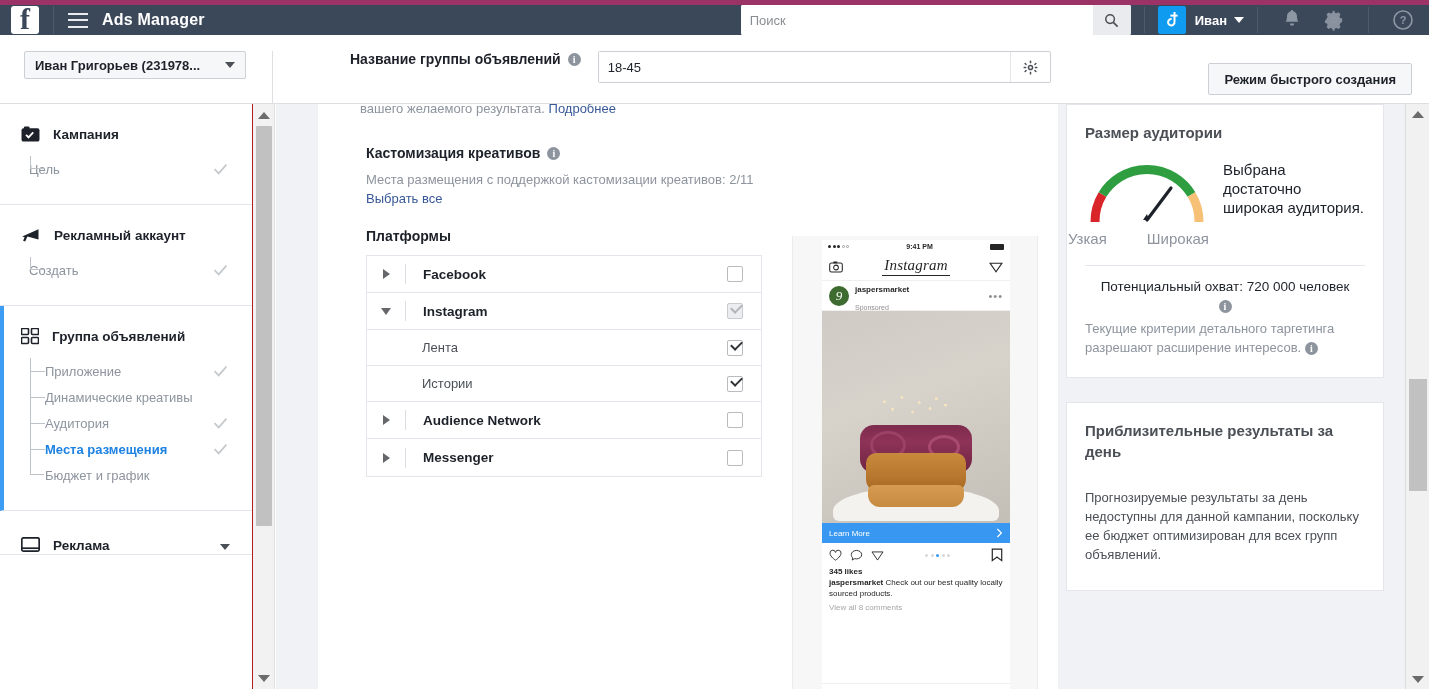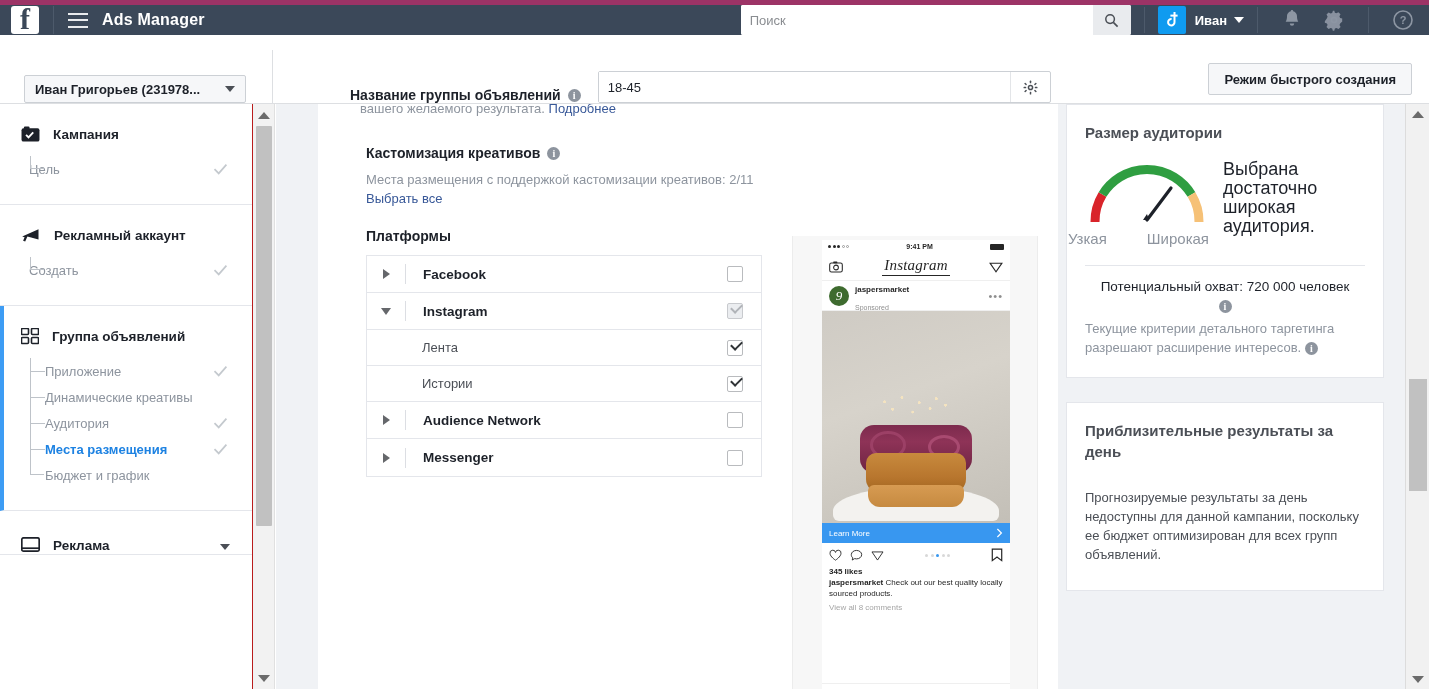--- a/index.html
+++ b/index.html
@@ -79,21 +79,21 @@
   }
   .nav-icon {
     width: 24px; height: 24px; margin: 0 9px; flex: none; cursor: pointer;
     display: flex; align-items: center; justify-content: center;
   }
 
   
   .subbar {
     position: absolute; top: 51px; left: 0; width: 1429px; height: 53px;
     background: #ffffff; border-bottom: 1px solid #dddfe2;
-    display: flex; align-items: flex-end;
+    display: flex; align-items: flex-start;
   }
   .acct-select {
     margin-left: 24px; width: 222px; height: 28px;
     border: 1px solid #ccd0d5; border-radius: 2px; background: #f6f7f9;
     font-size: 13px; font-weight: bold; color: #1d2129;
     display: flex; align-items: center; justify-content: space-between;
     padding: 0 10px; cursor: pointer; flex: none;
   }
   .caret-dark {
     width: 0; height: 0; border-left: 5px solid transparent;
@@ -409,21 +409,21 @@
     font-size: 15px; font-weight: bold; color: #4b4f56; line-height: 21px;
     margin-bottom: 0;
   }
   .gauge-row { display: flex; align-items: flex-start; margin-top: 17px; gap: 14px; }
   .gauge { width: 124px; flex: none; }
   .gauge-labels {
     display: flex; justify-content: flex-end; font-size: 15px; color: #8d949e;
     margin-top: -2px;
     gap: 40px;
   }
-  .gauge-note { font-size: 18px; color: #1d2129; line-height: 19px; }
+  .gauge-note { font-size: 15px; color: #1d2129; line-height: 19px; }
   .rdiv { height: 1px; background: #e4e6eb; margin: 18px 0 13px 0; }
   .reach {
     font-size: 13.5px; color: #1d2129; display: flex; align-items: center; gap: 6px;
     flex-wrap: wrap;
     flex-direction: column;
   }
   .reach-sub {
     font-size: 13px; color: #8d949e; line-height: 19px; margin-top: 6px;
   }
   .rcard.second { margin-top: 24px; padding-bottom: 26px; }

